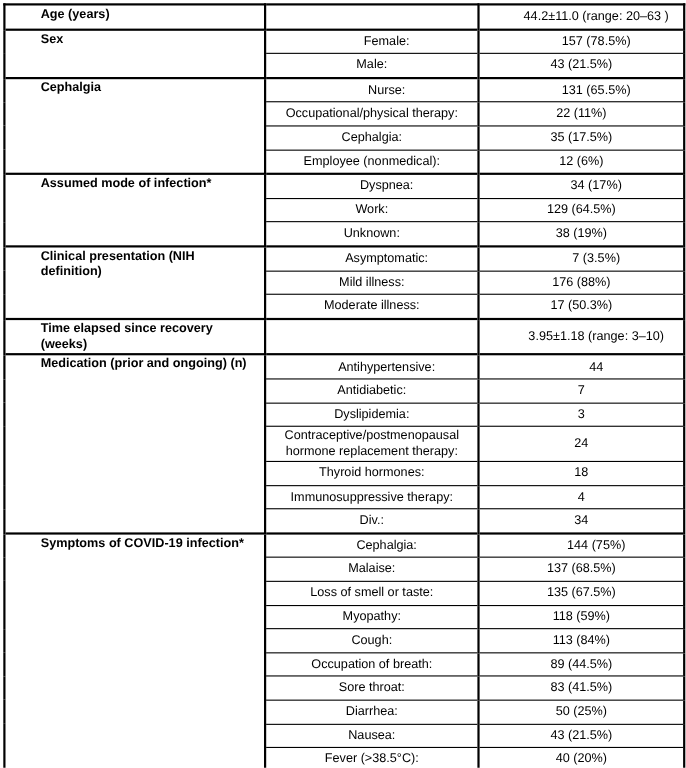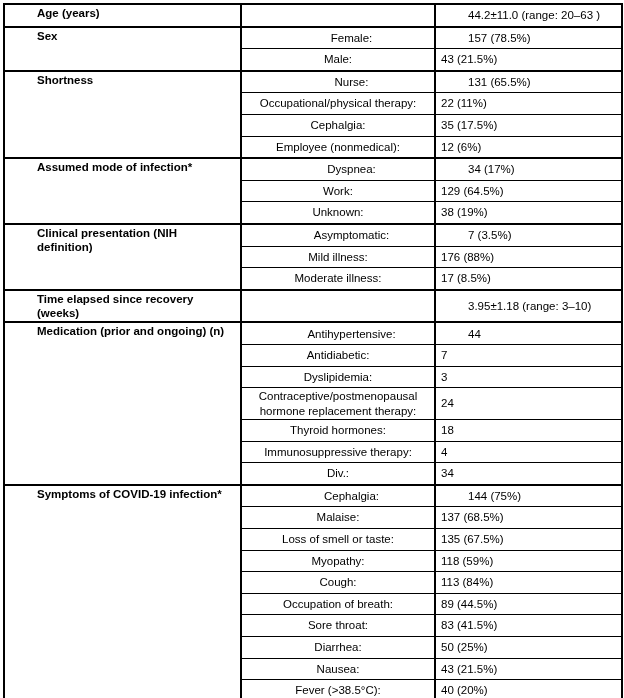--- a/index.html
+++ b/index.html
@@ -45,20 +45,21 @@
     font-weight: bold;
     vertical-align: top;
     padding-top: 3px;
     text-align: left;
   }
   td.item {
     text-align: center;
     vertical-align: middle;
   }
   td.val {
+    text-align: center;
     vertical-align: middle;
   }
 </style>
 </head>
 <body>
 
 <div class="page">
   <table class="char-table">
     <colgroup>
       <col class="c1">
@@ -74,21 +75,21 @@
         <tr class="section-start">
           <td class="cat" rowspan="2">Sex</td>
           <td class="item">Female:</td>
           <td class="val">157 (78.5%)</td>
         </tr>
         <tr>
           <td class="item">Male:</td>
           <td class="val">43 (21.5%)</td>
         </tr>
         <tr class="section-start">
-          <td class="cat" rowspan="4">Shortness</td>
+          <td class="cat" rowspan="4">Cephalgia</td>
           <td class="item">Nurse:</td>
           <td class="val">131 (65.5%)</td>
         </tr>
         <tr>
           <td class="item">Occupational/physical therapy:</td>
           <td class="val">22 (11%)</td>
         </tr>
         <tr>
           <td class="item">Cephalgia:</td>
           <td class="val">35 (17.5%)</td>
@@ -114,21 +115,21 @@
           <td class="cat" rowspan="3">Clinical presentation (NIH definition)</td>
           <td class="item">Asymptomatic:</td>
           <td class="val">7 (3.5%)</td>
         </tr>
         <tr>
           <td class="item">Mild illness:</td>
           <td class="val">176 (88%)</td>
         </tr>
         <tr>
           <td class="item">Moderate illness:</td>
-          <td class="val">17 (8.5%)</td>
+          <td class="val">17 (50.3%)</td>
         </tr>
         <tr class="section-start">
           <td class="cat" rowspan="1">Time elapsed since recovery (weeks)</td>
           <td class="item"></td>
           <td class="val">3.95±1.18 (range: 3–10)</td>
         </tr>
         <tr class="section-start">
           <td class="cat" rowspan="7">Medication (prior and ongoing) (n)</td>
           <td class="item">Antihypertensive:</td>
           <td class="val">44</td>

